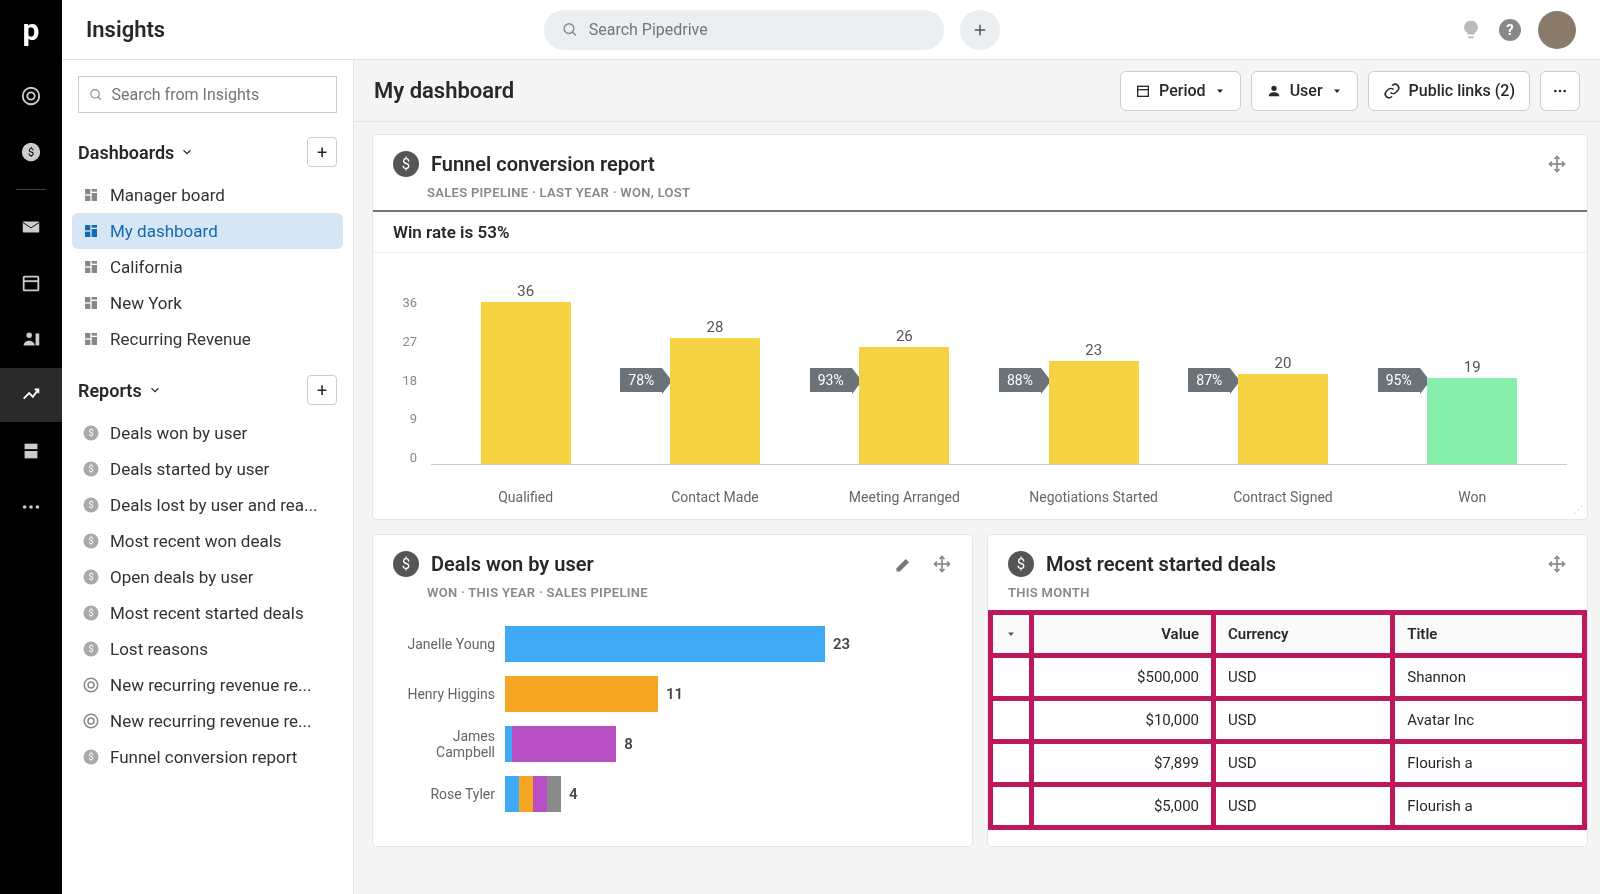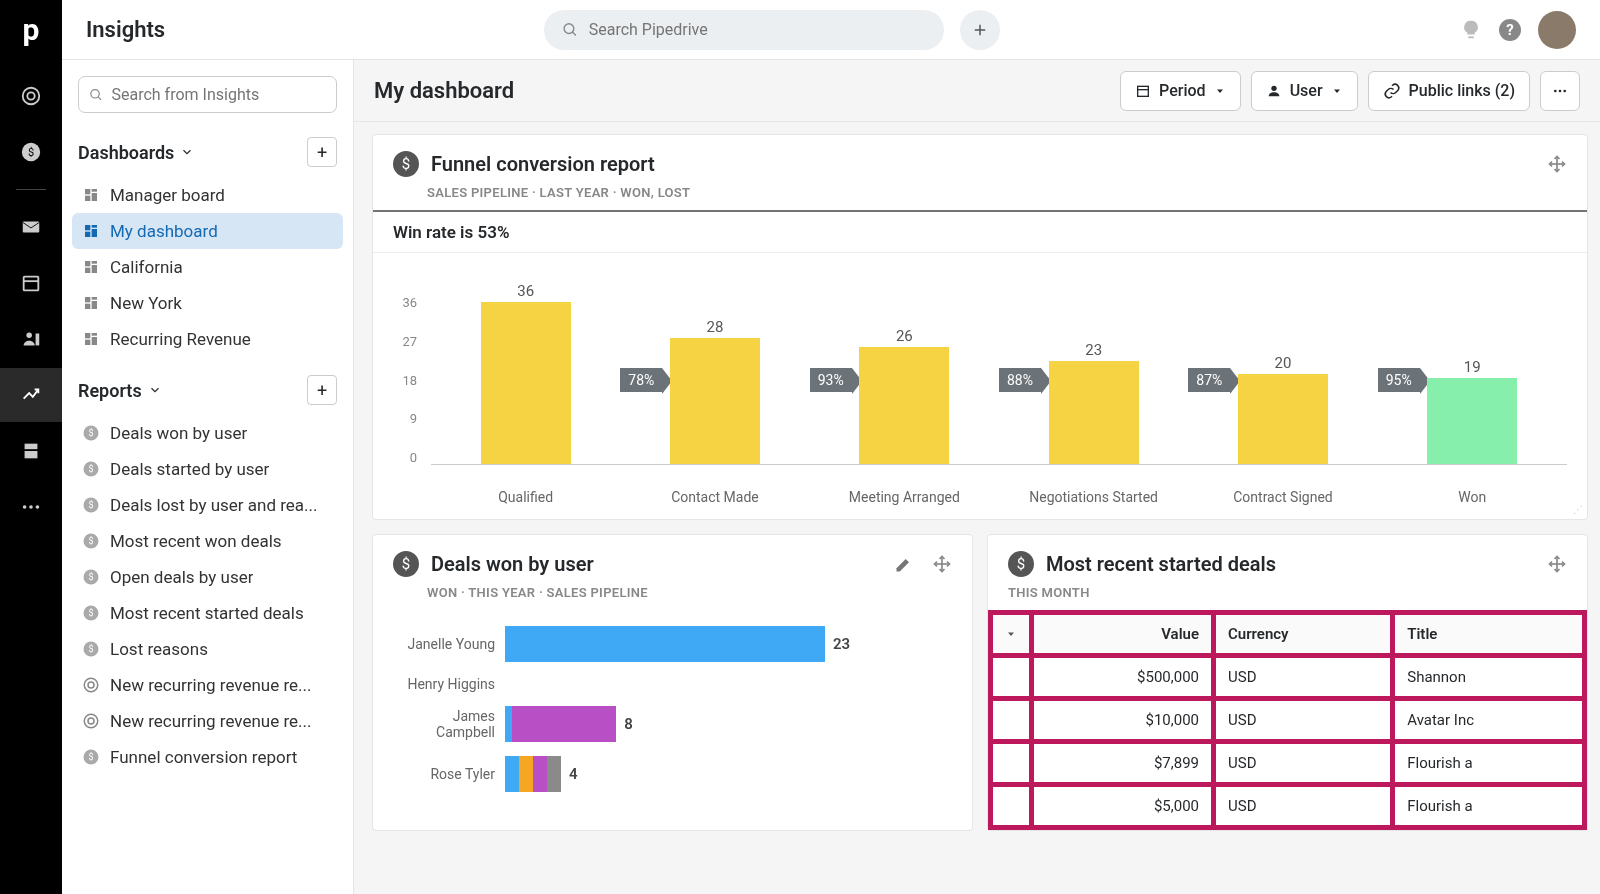--- a/index.html
+++ b/index.html
@@ -11,21 +11,21 @@
 .rail .ricon.active { background:#2a2a2a; color:#fff; }
 .rail .divider { width:30px; height:1px; background:#444; margin:8px 0; }
 .sidebar { width:292px; background:#fff; border-right:1px solid #e5e5e5; display:flex; flex-direction:column; }
 .topbar { height:60px; background:#fff; border-bottom:1px solid #e5e5e5; display:flex; align-items:center; padding:0 24px 0 0; }
 .topbar-title { font-size:22px; font-weight:600; padding-left:24px; width:292px; }
 .search-pill { flex-shrink:0; margin-left:190px; width:400px; background:#eceff1; border-radius:28px; height:40px; display:flex; align-items:center; padding:0 18px; color:#888; }
 .search-pill input { border:none; background:transparent; outline:none; font-size:16px; margin-left:10px; width:100%; color:#0f766e; }
 .circle-btn { width:40px; height:40px; border-radius:50%; background:#eceff1; display:flex; align-items:center; justify-content:center; margin-left:16px; cursor:pointer; color:#666; }
 .topbar-right { margin-left:auto; display:flex; align-items:center; gap:16px; }
 .avatar { width:38px; height:38px; border-radius:50%; background:#8a7a6a; }
-.side-search { margin:16px; border:1px solid #ccc; border-radius:7px; display:flex; align-items:center; padding:8px 10px; }
+.side-search { margin:16px; border:1px solid #ccc; border-radius:0; display:flex; align-items:center; padding:8px 10px; }
 .side-search input { border:none; outline:none; font-size:16px; margin-left:8px; width:100%; }
 .side-section-hdr { display:flex; align-items:center; justify-content:space-between; padding:8px 16px; }
 .side-section-hdr .lbl { font-size:18px; font-weight:600; display:flex; align-items:center; gap:6px; cursor:pointer; }
 .plus-btn { width:30px; height:30px; border:1px solid #ccc; border-radius:4px; display:flex; align-items:center; justify-content:center; cursor:pointer; font-size:18px; }
 .side-list { padding:2px 10px 10px 10px; }
 .side-item { display:flex; align-items:center; gap:10px; padding:8px 10px; border-radius:6px; cursor:pointer; font-size:17px; color:#333; }
 .side-item .iicon { width:18px; display:flex; justify-content:center; color:#888; }
 .side-item.active { background:#d6e6f5; color:#1469b3; }
 .side-item.active .iicon { color:#1469b3; }
 .side-item .txt { white-space:nowrap; overflow:hidden; text-overflow:ellipsis; }
@@ -493,20 +493,24 @@
               <div class="hbar-chart" id="hbar-chart">
                   <div class="hbar-row">
                     <div class="hbar-name">Janelle Young</div>
                     <div class="hbar-track">
                       <div class="hbar-bar" style="width: 320px; background: rgb(63, 169, 245);"></div>
                       <div class="hbar-val">23</div>
                     </div>
                   </div>
                   <div class="hbar-row">
                     <div class="hbar-name">Henry Higgins</div>
+                    <div class="hbar-track">
+                      <div class="hbar-bar" style="width: 153.043px; background: rgb(245, 166, 35);"></div>
+                      <div class="hbar-val">11</div>
+                    </div>
                   </div>
                   <div class="hbar-row">
                     <div class="hbar-name">James Campbell</div>
                     <div class="hbar-track">
                       <div class="hbar-bar" style="width: 111.304px; background: linear-gradient(90deg, rgb(63, 169, 245) 0px, rgb(63, 169, 245) 6%, rgb(185, 79, 196) 6%, rgb(185, 79, 196) 100%);"></div>
                       <div class="hbar-val">8</div>
                     </div>
                   </div>
                   <div class="hbar-row">
                     <div class="hbar-name">Rose Tyler</div>

